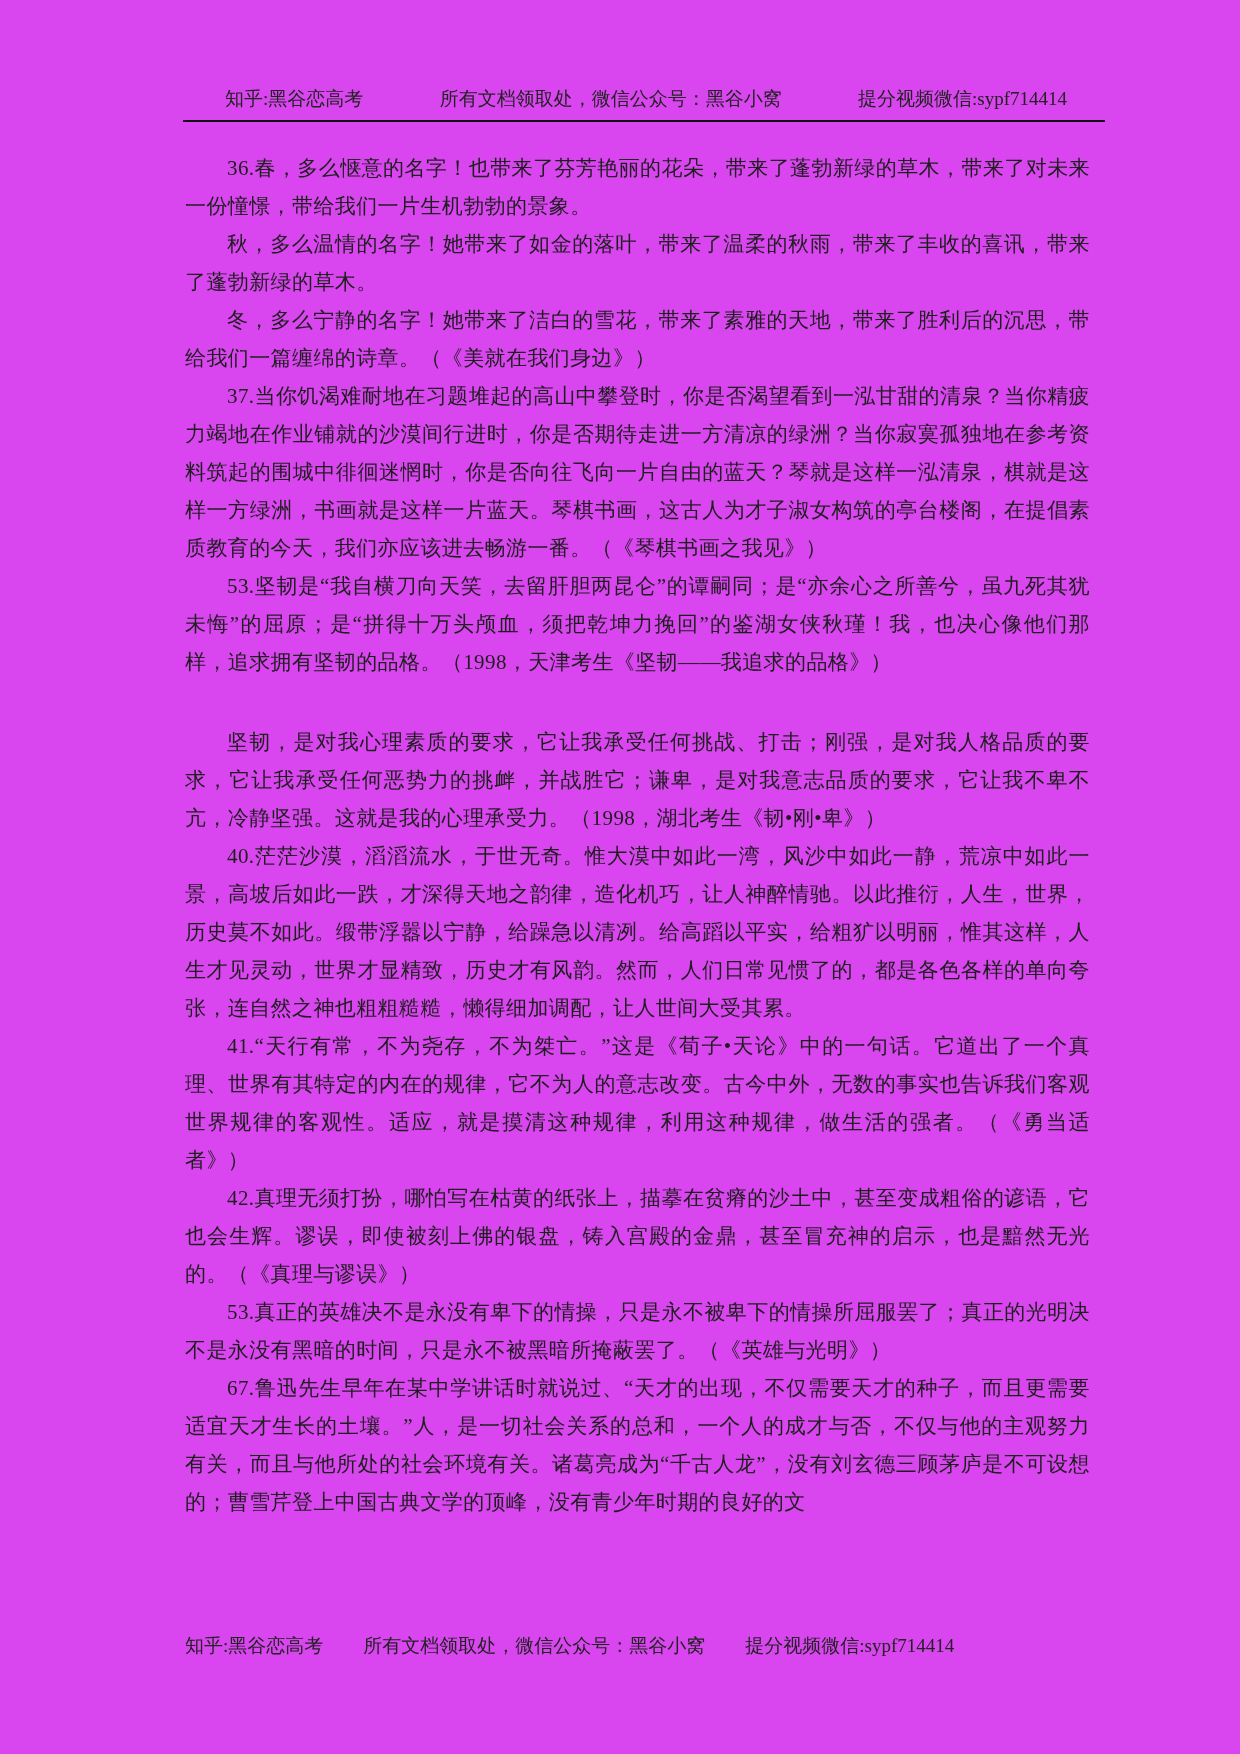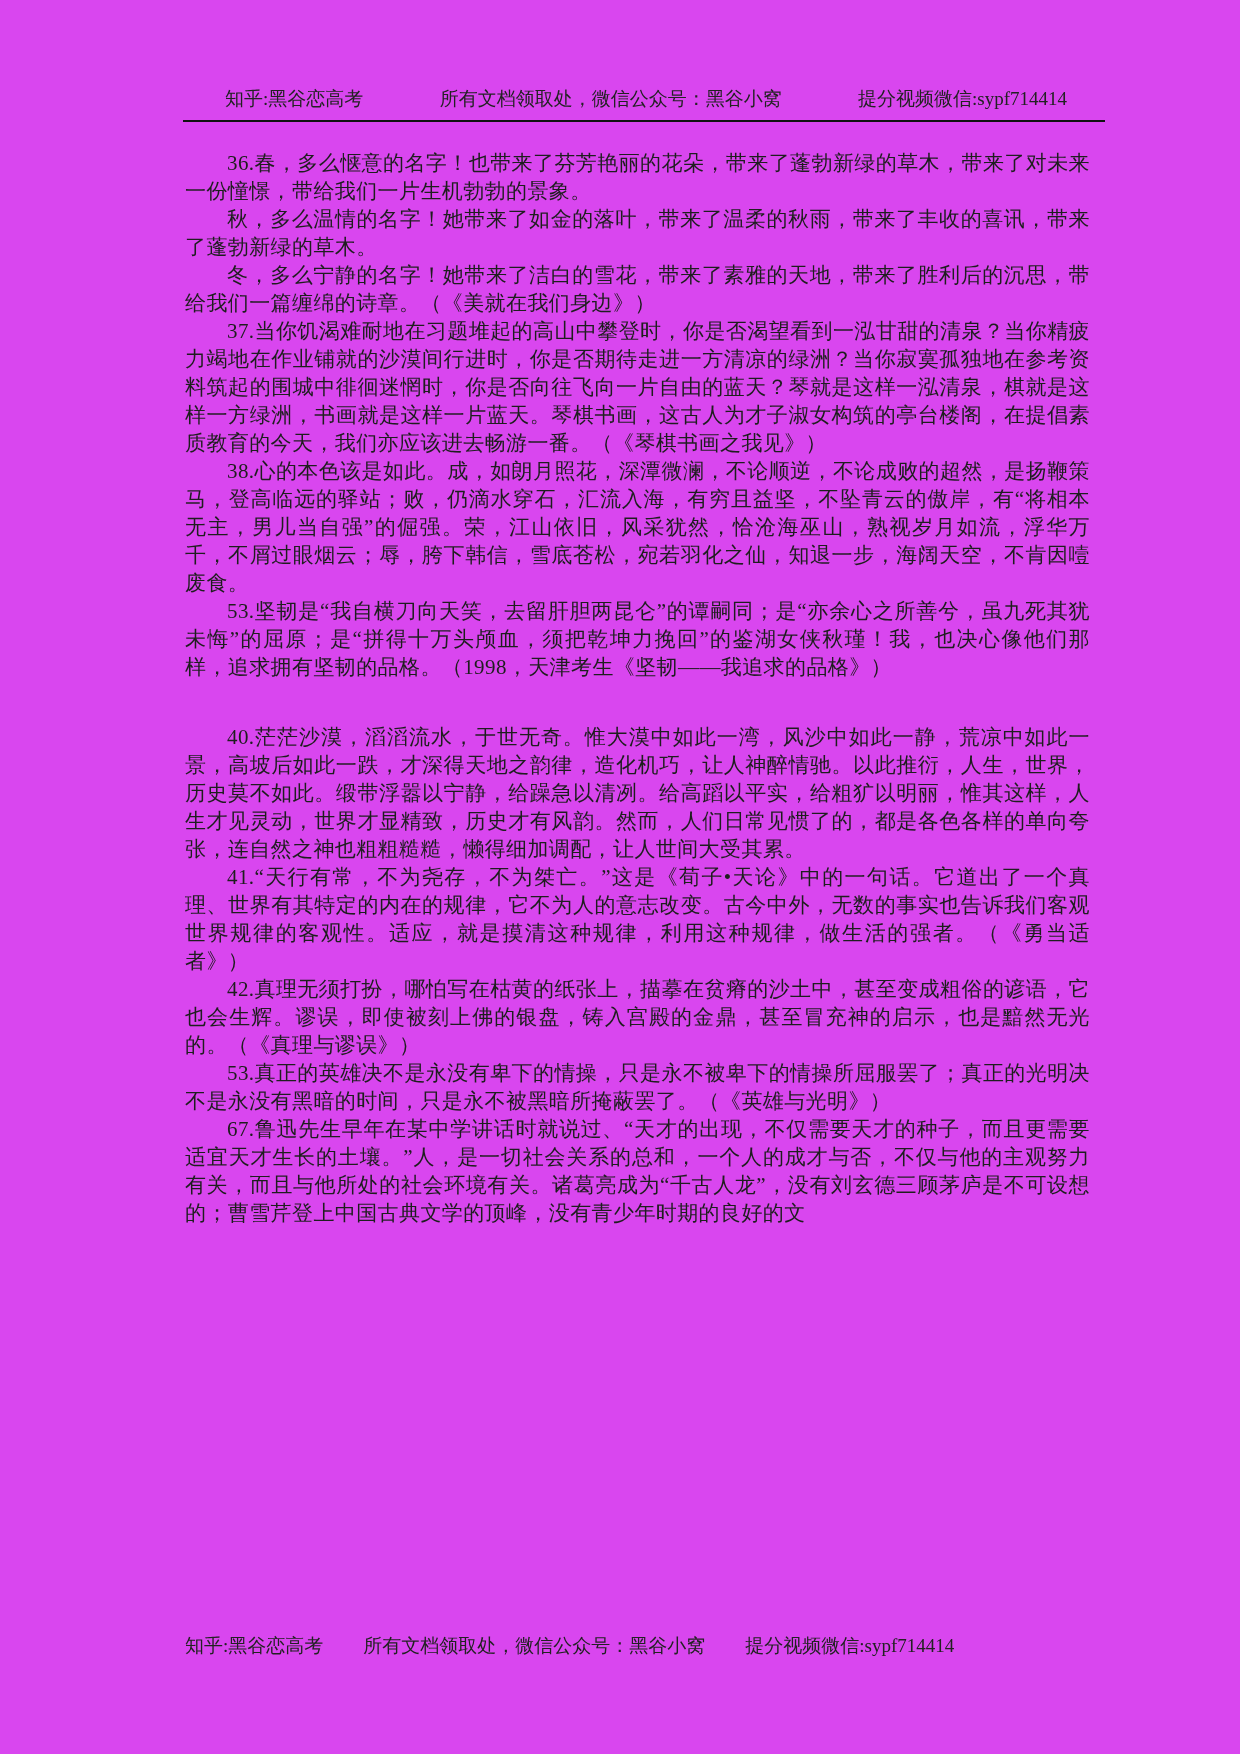--- a/index.html
+++ b/index.html
@@ -31,21 +31,21 @@
     font-size: 19px;
     white-space: nowrap;
     color: #222;
   }
   .content {
     position: absolute;
     top: 149px;
     left: 185px;
     width: 905px;
     font-size: 21px;
-    line-height: 28px;
+    line-height: 38px;
     letter-spacing: 0.4px;
     text-align: justify;
     color: #1e1e1e;
   }
   .para {
     margin: 0;
     text-indent: 2em;
   }
   .spacer {
     height: 42px;
@@ -72,23 +72,23 @@
     <span>所有文档领取处，微信公众号：黑谷小窝</span>
     <span>提分视频微信:sypf714414</span>
   </div>
 
   <div class="content">
     <div>
         <p class="para">36.春，多么惬意的名字！也带来了芬芳艳丽的花朵，带来了蓬勃新绿的草木，带来了对未来一份憧憬，带给我们一片生机勃勃的景象。</p>
         <p class="para">秋，多么温情的名字！她带来了如金的落叶，带来了温柔的秋雨，带来了丰收的喜讯，带来了蓬勃新绿的草木。</p>
         <p class="para">冬，多么宁静的名字！她带来了洁白的雪花，带来了素雅的天地，带来了胜利后的沉思，带给我们一篇缠绵的诗章。（《美就在我们身边》）</p>
         <p class="para">37.当你饥渴难耐地在习题堆起的高山中攀登时，你是否渴望看到一泓甘甜的清泉？当你精疲力竭地在作业铺就的沙漠间行进时，你是否期待走进一方清凉的绿洲？当你寂寞孤独地在参考资料筑起的围城中徘徊迷惘时，你是否向往飞向一片自由的蓝天？琴就是这样一泓清泉，棋就是这样一方绿洲，书画就是这样一片蓝天。琴棋书画，这古人为才子淑女构筑的亭台楼阁，在提倡素质教育的今天，我们亦应该进去畅游一番。（《琴棋书画之我见》）</p>
-        <p class="para">38.心的本色该是如此。成，如朗月照花，深潭微澜，不论顺逆，不论成败的超然，是扬鞭策马，登高临远的驿站；败，仍滴水穿石，汇流入海，有穷且益坚，不坠青云的傲岸，有“将相本无主，男儿当自强”的倔强。荣，江山依旧，风采犹然，恰沧海巫山，熟视岁月如流，浮华万千，不屑过眼烟云；辱，胯下韩信，雪底苍松，宛若羽化之仙，知退一步，海阔天空，不肯因噎废食。</p>
         <p class="para">53.坚韧是“我自横刀向天笑，去留肝胆两昆仑”的谭嗣同；是“亦余心之所善兮，虽九死其犹未悔”的屈原；是“拼得十万头颅血，须把乾坤力挽回”的鉴湖女侠秋瑾！我，也决心像他们那样，追求拥有坚韧的品格。（1998，天津考生《坚韧——我追求的品格》）</p>
         <div class="spacer"></div>
+        <p class="para">坚韧，是对我心理素质的要求，它让我承受任何挑战、打击；刚强，是对我人格品质的要求，它让我承受任何恶势力的挑衅，并战胜它；谦卑，是对我意志品质的要求，它让我不卑不亢，冷静坚强。这就是我的心理承受力。（1998，湖北考生《韧•刚•卑》）</p>
         <p class="para">40.茫茫沙漠，滔滔流水，于世无奇。惟大漠中如此一湾，风沙中如此一静，荒凉中如此一景，高坡后如此一跌，才深得天地之韵律，造化机巧，让人神醉情驰。以此推衍，人生，世界，历史莫不如此。缎带浮嚣以宁静，给躁急以清冽。给高蹈以平实，给粗犷以明丽，惟其这样，人生才见灵动，世界才显精致，历史才有风韵。然而，人们日常见惯了的，都是各色各样的单向夸张，连自然之神也粗粗糙糙，懒得细加调配，让人世间大受其累。</p>
         <p class="para">41.“天行有常，不为尧存，不为桀亡。”这是《荀子•天论》中的一句话。它道出了一个真理、世界有其特定的内在的规律，它不为人的意志改变。古今中外，无数的事实也告诉我们客观世界规律的客观性。适应，就是摸清这种规律，利用这种规律，做生活的强者。（《勇当适者》）</p>
         <p class="para">42.真理无须打扮，哪怕写在枯黄的纸张上，描摹在贫瘠的沙土中，甚至变成粗俗的谚语，它也会生辉。谬误，即使被刻上佛的银盘，铸入宫殿的金鼎，甚至冒充神的启示，也是黯然无光的。（《真理与谬误》）</p>
         <p class="para">53.真正的英雄决不是永没有卑下的情操，只是永不被卑下的情操所屈服罢了；真正的光明决不是永没有黑暗的时间，只是永不被黑暗所掩蔽罢了。（《英雄与光明》）</p>
         <p class="para">67.鲁迅先生早年在某中学讲话时就说过、“天才的出现，不仅需要天才的种子，而且更需要适宜天才生长的土壤。”人，是一切社会关系的总和，一个人的成才与否，不仅与他的主观努力有关，而且与他所处的社会环境有关。诸葛亮成为“千古人龙”，没有刘玄德三顾茅庐是不可设想的；曹雪芹登上中国古典文学的顶峰，没有青少年时期的良好的文</p>
       </div>
   </div>
 
   <div class="footer">
     <span>知乎:黑谷恋高考</span>

